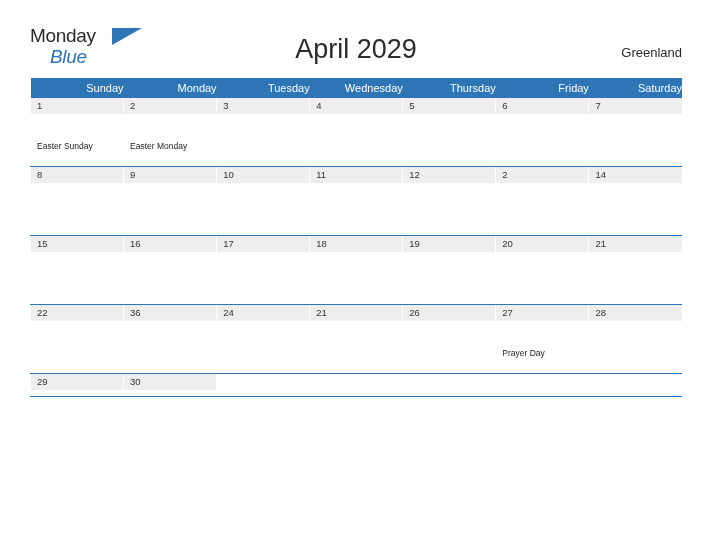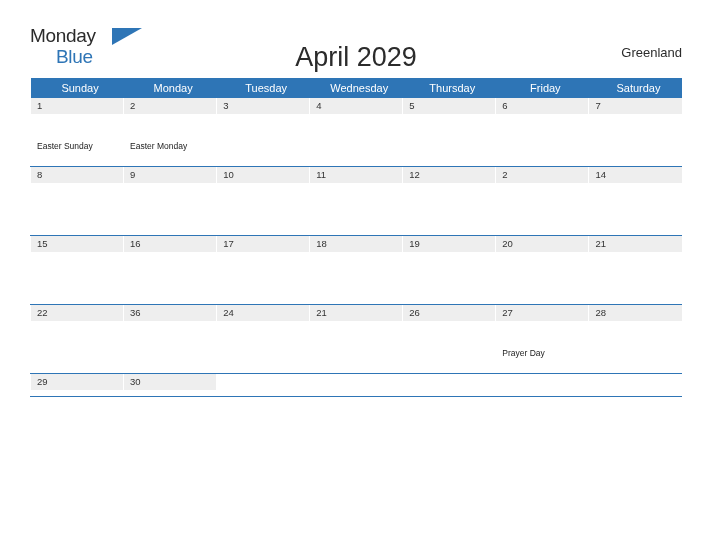--- a/index.html
+++ b/index.html
@@ -41,41 +41,42 @@
     line-height: 19px;
     display: block;
   }
   .logo-blue {
     font-family: "Liberation Sans", sans-serif;
     font-size: 19px;
     color: #2e75b6;
     letter-spacing: -0.3px;
     line-height: 19px;
     display: block;
-    margin-left: 26px;
+    margin-left: 20px;
     margin-top: 2px;
+    font-style: italic;
   }
   .logo-flag {
     position: absolute;
     left: 82px;
     top: 2px;
     width: 30px;
     height: 17px;
   }
   .title {
     position: absolute;
     left: 0;
     right: 0;
     top: 30px;
     text-align: center;
     font-size: 27px;
     color: #2b2b2b;
     font-family: "Liberation Sans", sans-serif;
     font-weight: normal;
-    margin: 12px;
+    margin: 4px;
   }
   .region {
     position: absolute;
     right: 30px;
     top: 45px;
     font-size: 13px;
     color: #2b2b2b;
     text-align: right;
   }
 
@@ -86,21 +87,21 @@
     top: 78px;
     width: 652px;
     border-collapse: collapse;
     table-layout: fixed;
   }
   .calendar th {
     background: #2e75b6;
     color: #ffffff;
     font-size: 11px;
     font-weight: normal;
-    text-align: center;
+    text-align: right;
     padding: 4px 0 4px 6px;
     height: 12px;
     border: none;
   }
   .calendar td {
     vertical-align: top;
     height: 68px;
     border-left: 1px solid #ffffff;
     border-bottom: 1px solid #2e75b6;
     padding: 0;

